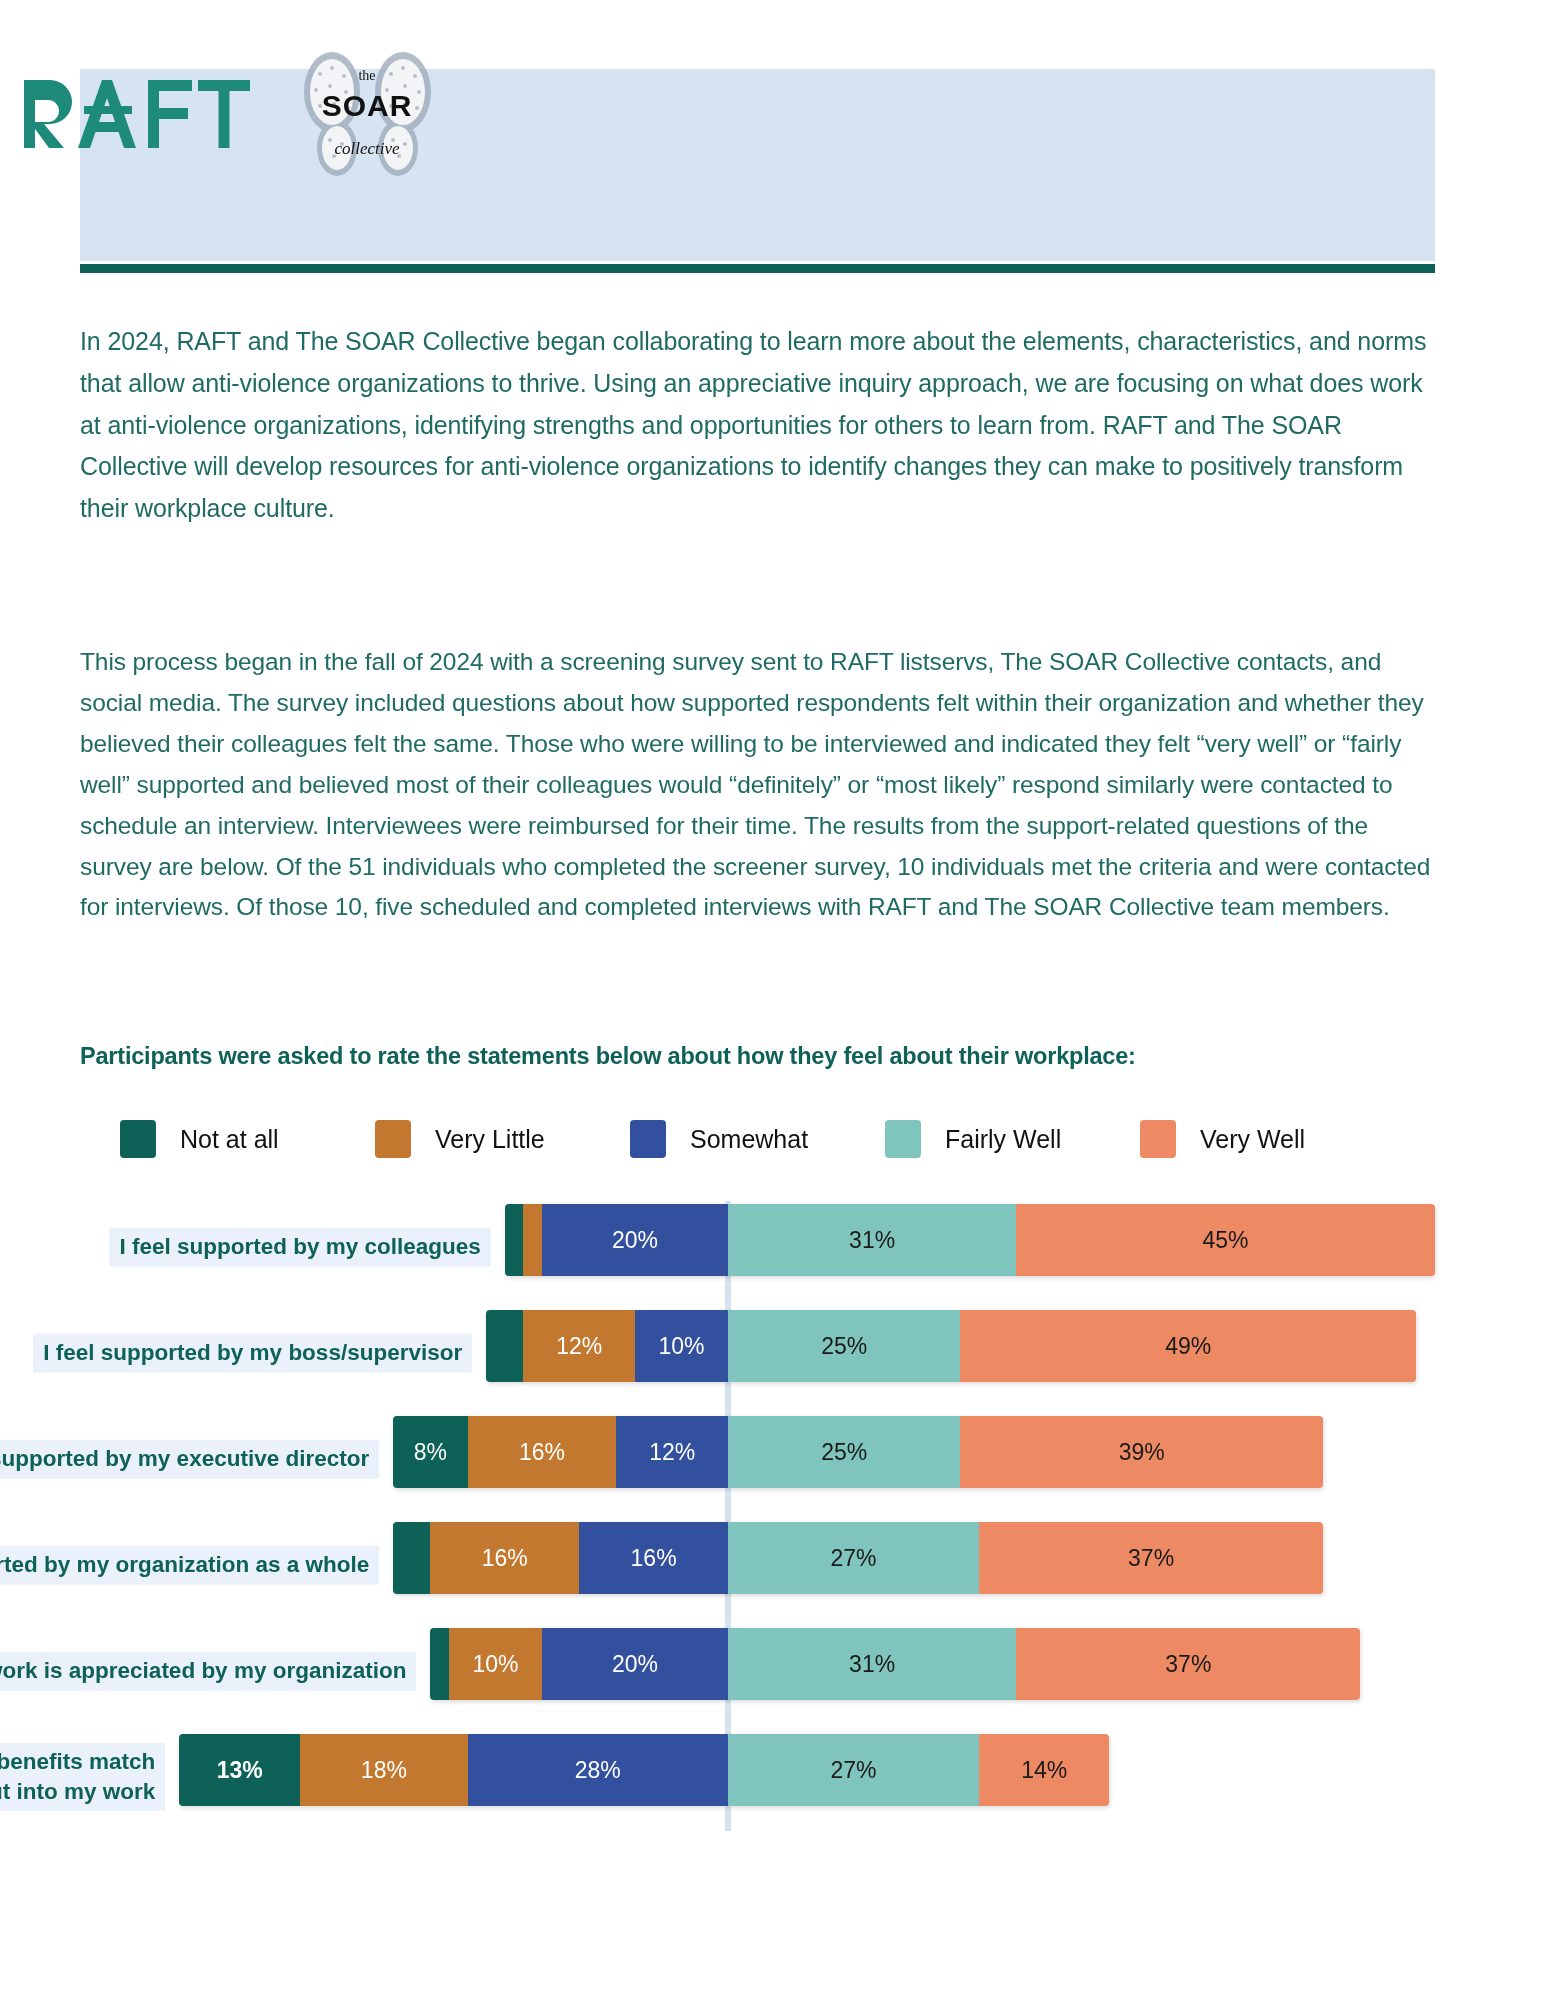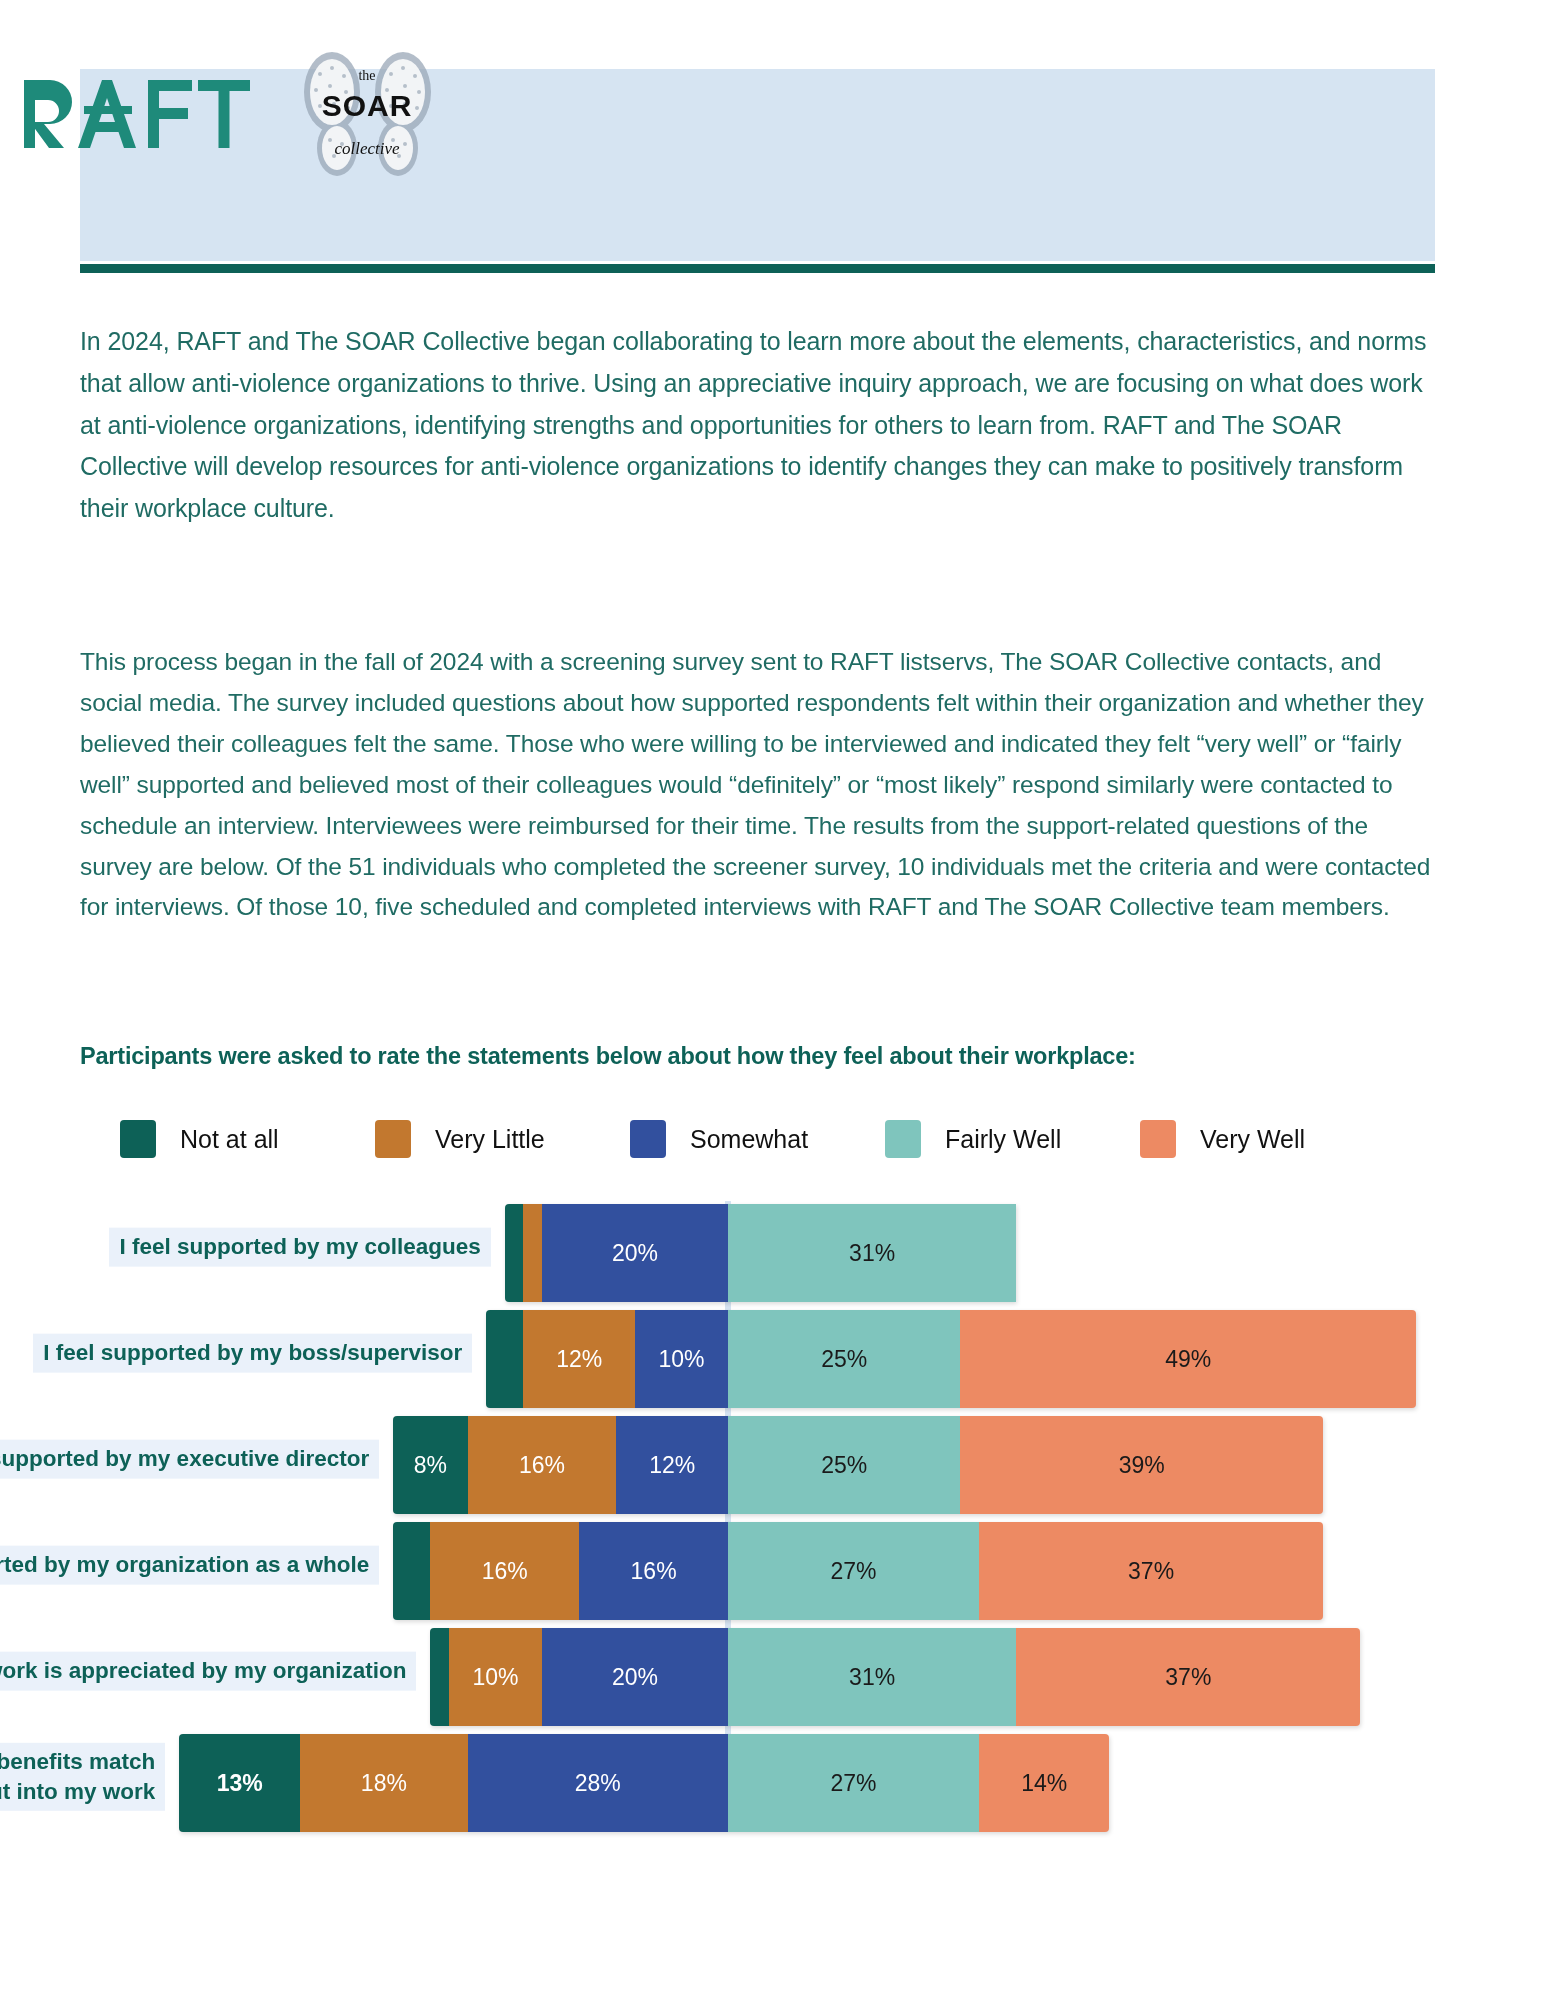--- a/index.html
+++ b/index.html
@@ -152,21 +152,21 @@
     text-align: right;
     white-space: nowrap;
   }
   .bars {
     position: absolute;
     top: 0; height: 86px;
     display: flex;
     filter: drop-shadow(1px 2px 2px rgba(0,0,0,0.14));
   }
   .seg {
-    height: 98px;
+    height: 72px;
     display: flex;
     align-items: center;
     justify-content: center;
     font-size: 23px;
     overflow: hidden;
   }
   .seg.first { border-radius: 4px 0 0 4px; }
   .seg.last  { border-radius: 0 4px 4px 0; }
   .seg .pct { white-space: nowrap; }
 </style>
@@ -278,20 +278,23 @@
         </div>
         <div class="bars" style="left: 504.8px;">
           <div class="seg first" style="width: 18.6px; background: rgb(13, 97, 87);"></div>
           <div class="seg" style="width: 18.6px; background: rgb(194, 120, 47);"></div>
           <div class="seg" style="width: 186px; background: rgb(50, 80, 158);">
             <span class="pct" style="color: rgb(255, 255, 255);">20%</span>
           </div>
           <div class="seg" style="width: 288.3px; background: rgb(127, 197, 189);">
             <span class="pct" style="color: rgb(26, 26, 26);">31%</span>
           </div>
+          <div class="seg last" style="width: 418.5px; background: rgb(237, 138, 99);">
+            <span class="pct" style="color: rgb(26, 26, 26);">45%</span>
+          </div>
         </div>
       </div>
       <div class="row" style="top: 114px;">
         <div class="row-label" style="right: 1072.8px;">
           <div>I feel supported by my boss/supervisor</div>
         </div>
         <div class="bars" style="left: 486.2px;">
           <div class="seg first" style="width: 37.2px; background: rgb(13, 97, 87);"></div>
           <div class="seg" style="width: 111.6px; background: rgb(194, 120, 47);">
             <span class="pct" style="color: rgb(255, 255, 255);">12%</span>

